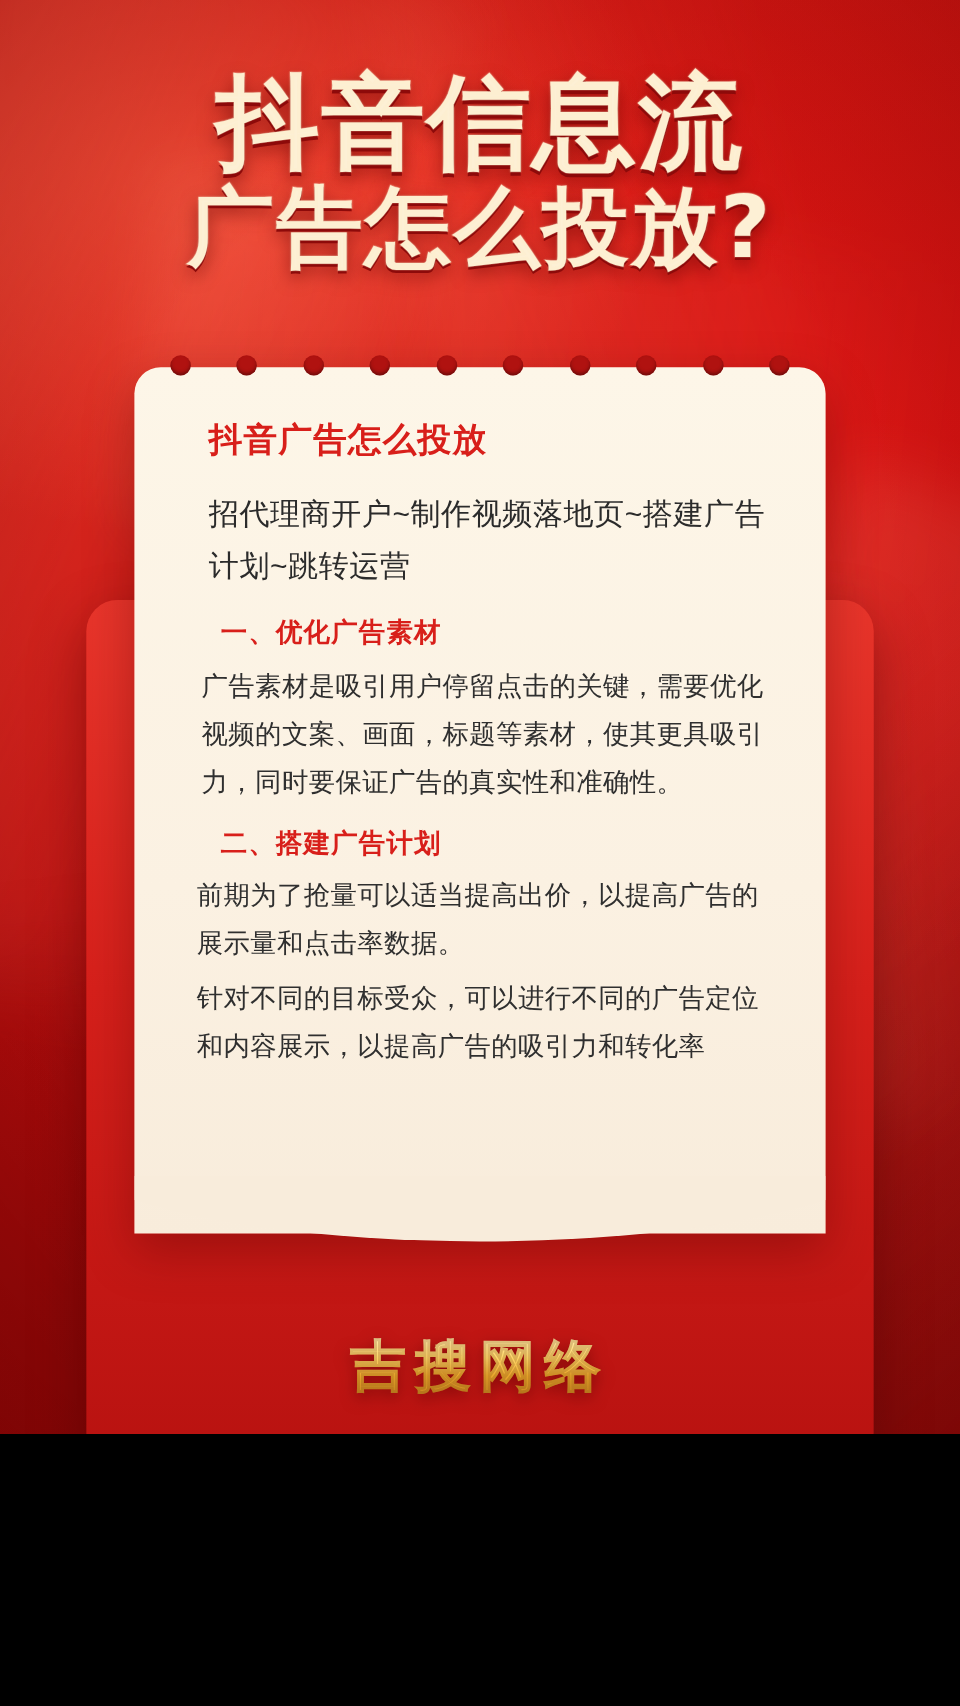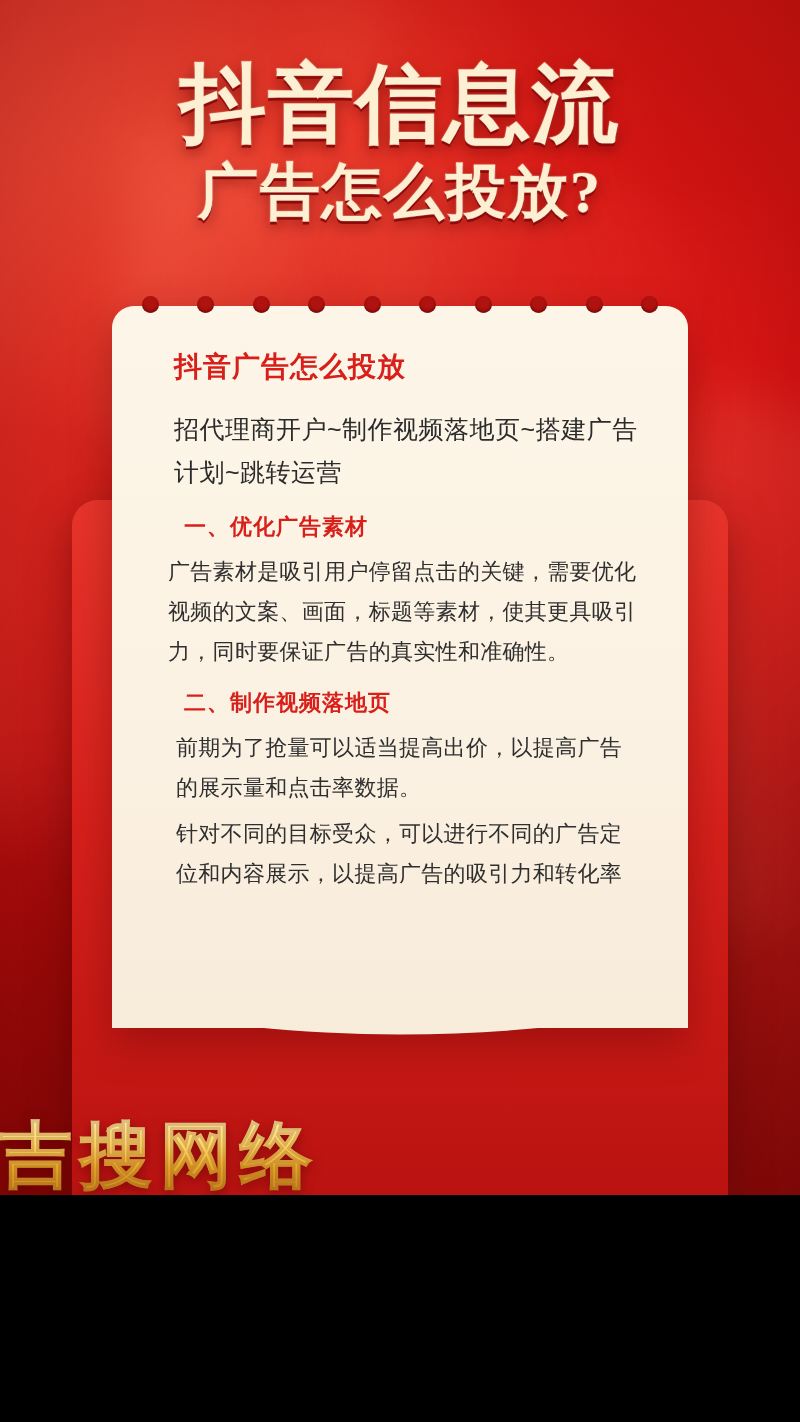--- a/index.html
+++ b/index.html
@@ -61,23 +61,22 @@
     line-height: 1.06;
     letter-spacing: 2px;
     color: #fdf0d5;
     text-shadow:
       0 3px 0 #8d0a0a,
       0 6px 14px rgba(90,0,0,.55),
       0 0 2px rgba(255,240,210,.6);
     -webkit-text-stroke: 1px rgba(255,235,200,.25);
   }
   .title-line.second {
-    font-size: 60px;
-    margin-top: 12px;
-    font-family: Liberation Serif, serif;
+    font-size: 72px;
+    margin-top: 2px;
   }
 
   
   .card-shadow {
     position: absolute;
     left: 72px;
     top: 500px;
     width: 656px;
     height: 720px;
     background: linear-gradient(180deg, #e8352b 0%, #d6201b 45%, #b81210 100%);
@@ -155,34 +154,35 @@
     letter-spacing: 1px;
   }
   .sec-body {
     font-size: 22px;
     line-height: 1.82;
     color: #2f2f2f;
     margin: 0 0 6px 12px;
     letter-spacing: .3px;
   }
   .sec-body.indent {
-    margin-left: 20px;
+    margin-left: 8px;
+    font-family: Liberation Mono, monospace;
   }
 
   
   .brand {
     position: absolute;
     left: 0;
     top: 1108px;
     width: 800px;
-    text-align: left;
+    text-align: center;
     z-index: 7;
     font-family: Liberation Mono, monospace;
     font-weight: 700;
-    font-size: 72px;
+    font-size: 46px;
     letter-spacing: 8px;
     background: linear-gradient(180deg, #fff3c4 0%, #ffd76a 38%, #e9a72c 62%, #b9761a 100%);
     -webkit-background-clip: text;
     background-clip: text;
     color: transparent;
     -webkit-text-stroke: 1px rgba(120,60,10,.25);
     filter: drop-shadow(0 4px 6px rgba(80,0,0,.5));
   }
 </style>
 </head>
@@ -220,21 +220,21 @@
   </div>
 
   <div class="card">
     <div class="card-inner">
       <div class="card-title">抖音广告怎么投放</div>
       <div class="lead">招代理商开户~制作视频落地页~搭建广告计划~跳转运营</div>
 
       <div class="sec-head">一、优化广告素材</div>
       <div class="sec-body">广告素材是吸引用户停留点击的关键，需要优化视频的文案、画面，标题等素材，使其更具吸引力，同时要保证广告的真实性和准确性。</div>
 
-      <div class="sec-head">二、制作视频落地页</div>
+      <div class="sec-head">二、搭建广告计划</div>
       <div class="sec-body indent">前期为了抢量可以适当提高出价，以提高广告的展示量和点击率数据。</div>
 
       <div class="sec-body indent">针对不同的目标受众，可以进行不同的广告定位和内容展示，以提高广告的吸引力和转化率</div>
     </div>
   </div>
 
   <svg class="card-curve" viewBox="0 0 576 70" preserveAspectRatio="none">
     <path d="M0,0 L576,0 L576,20 C430,66 146,66 0,20 Z" fill="#f8ecdb"></path>
   </svg>
 

